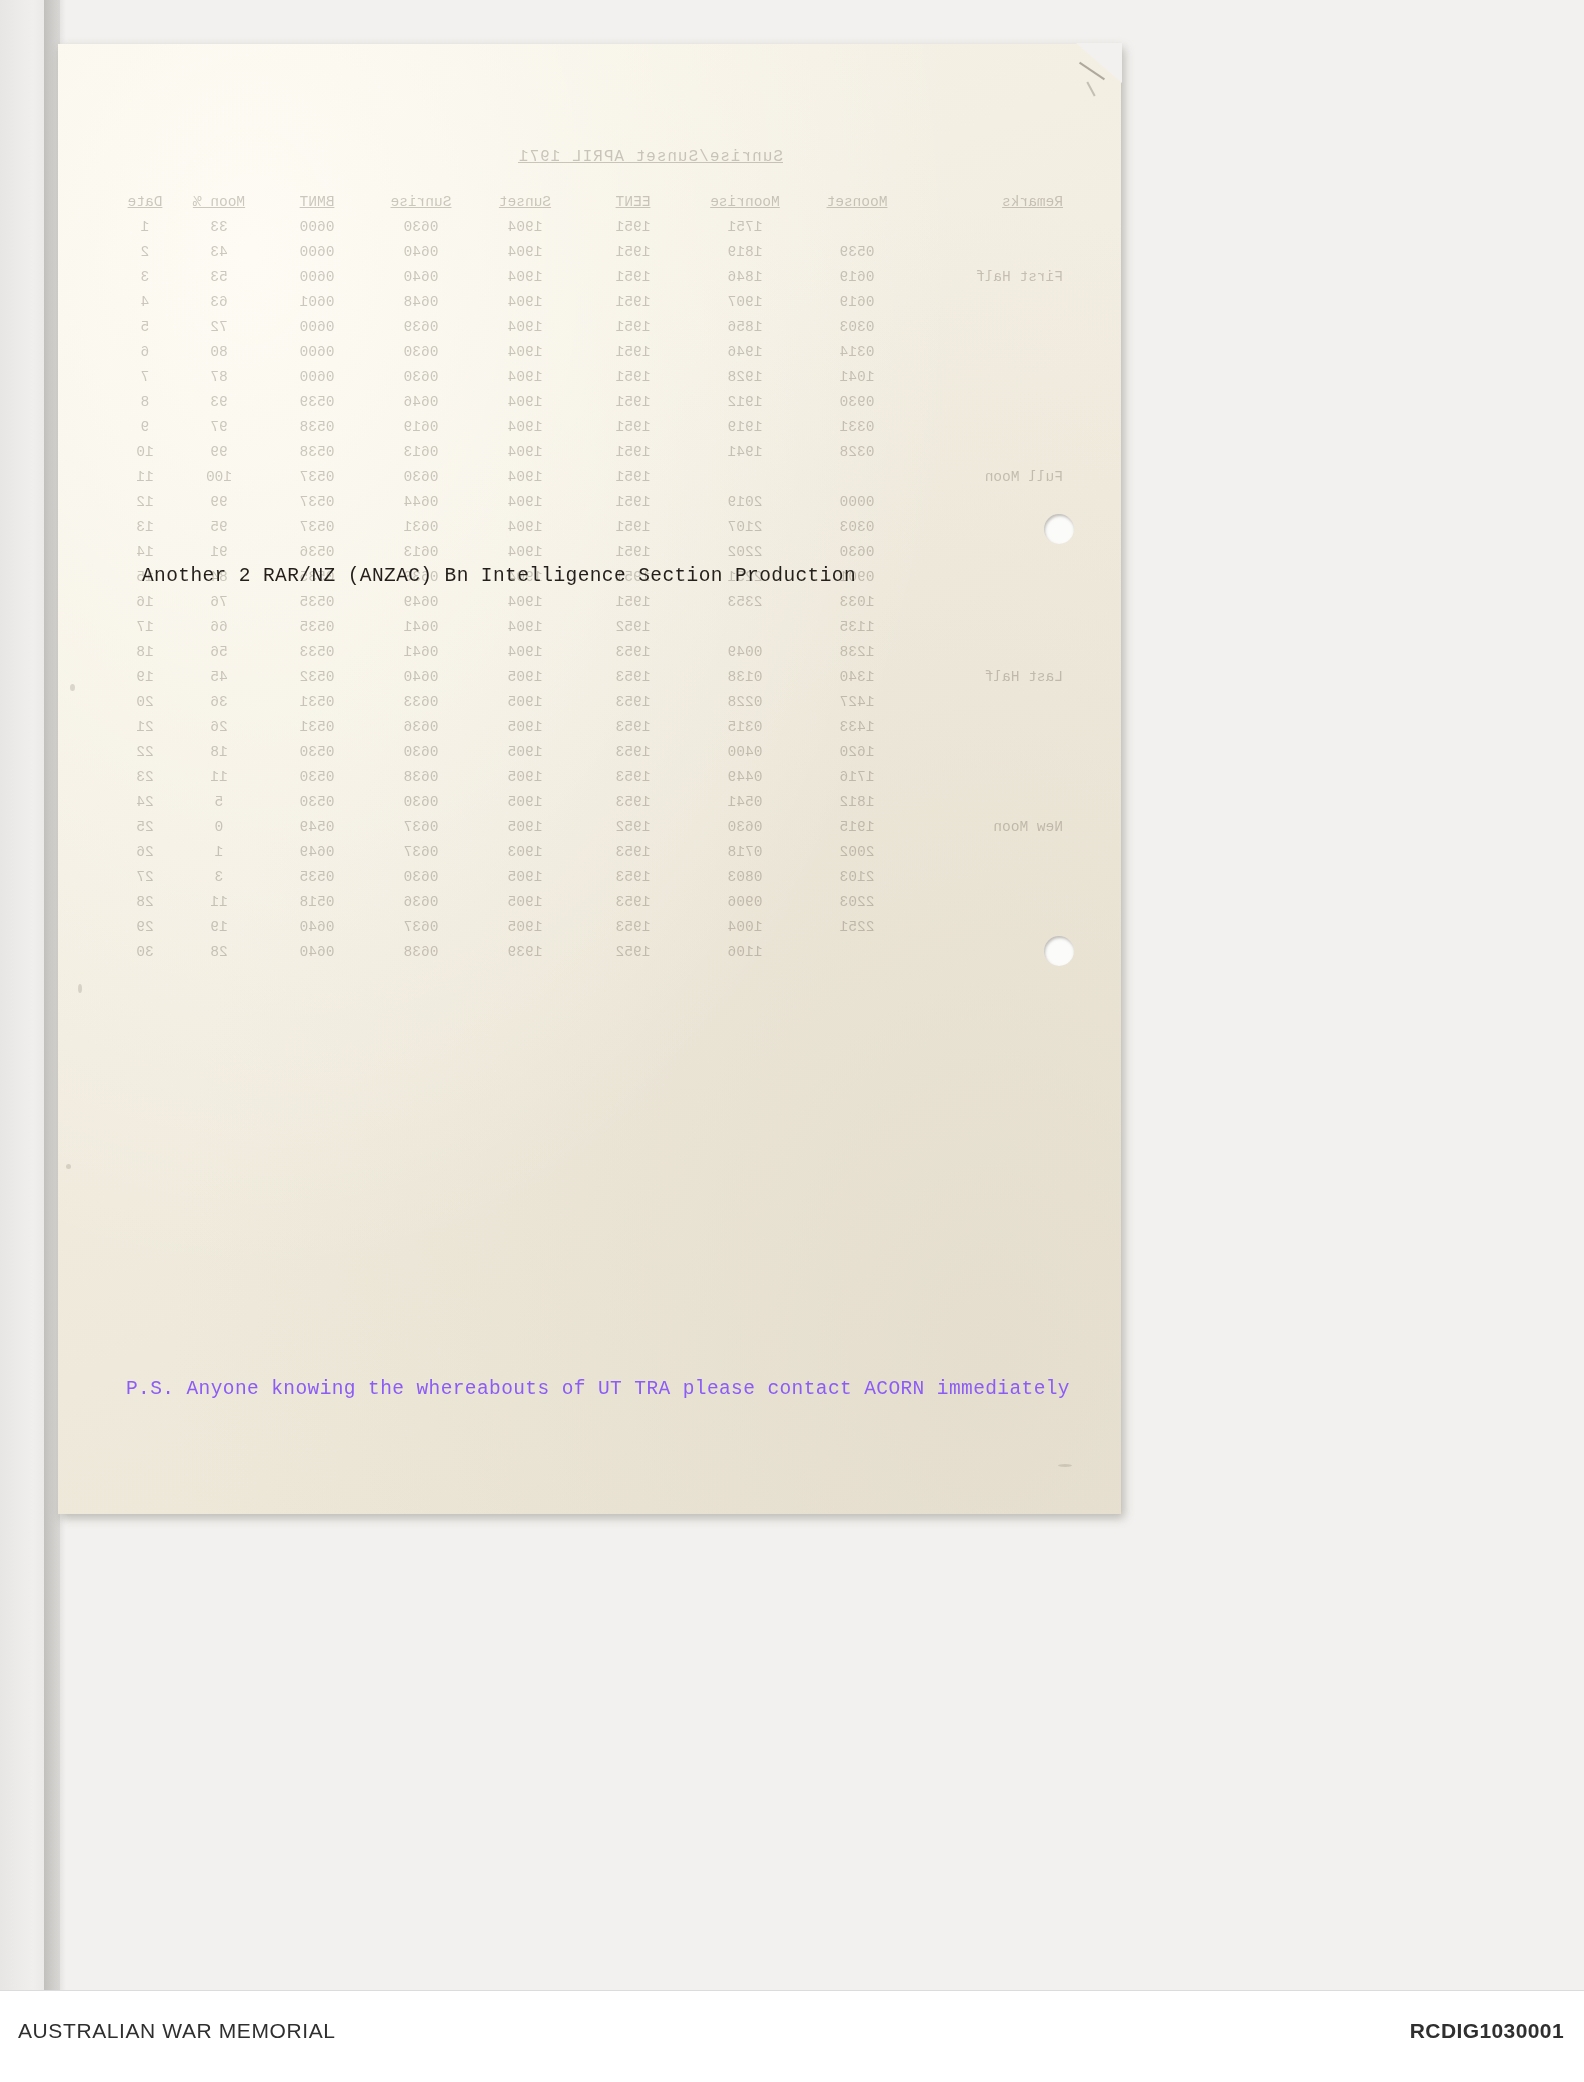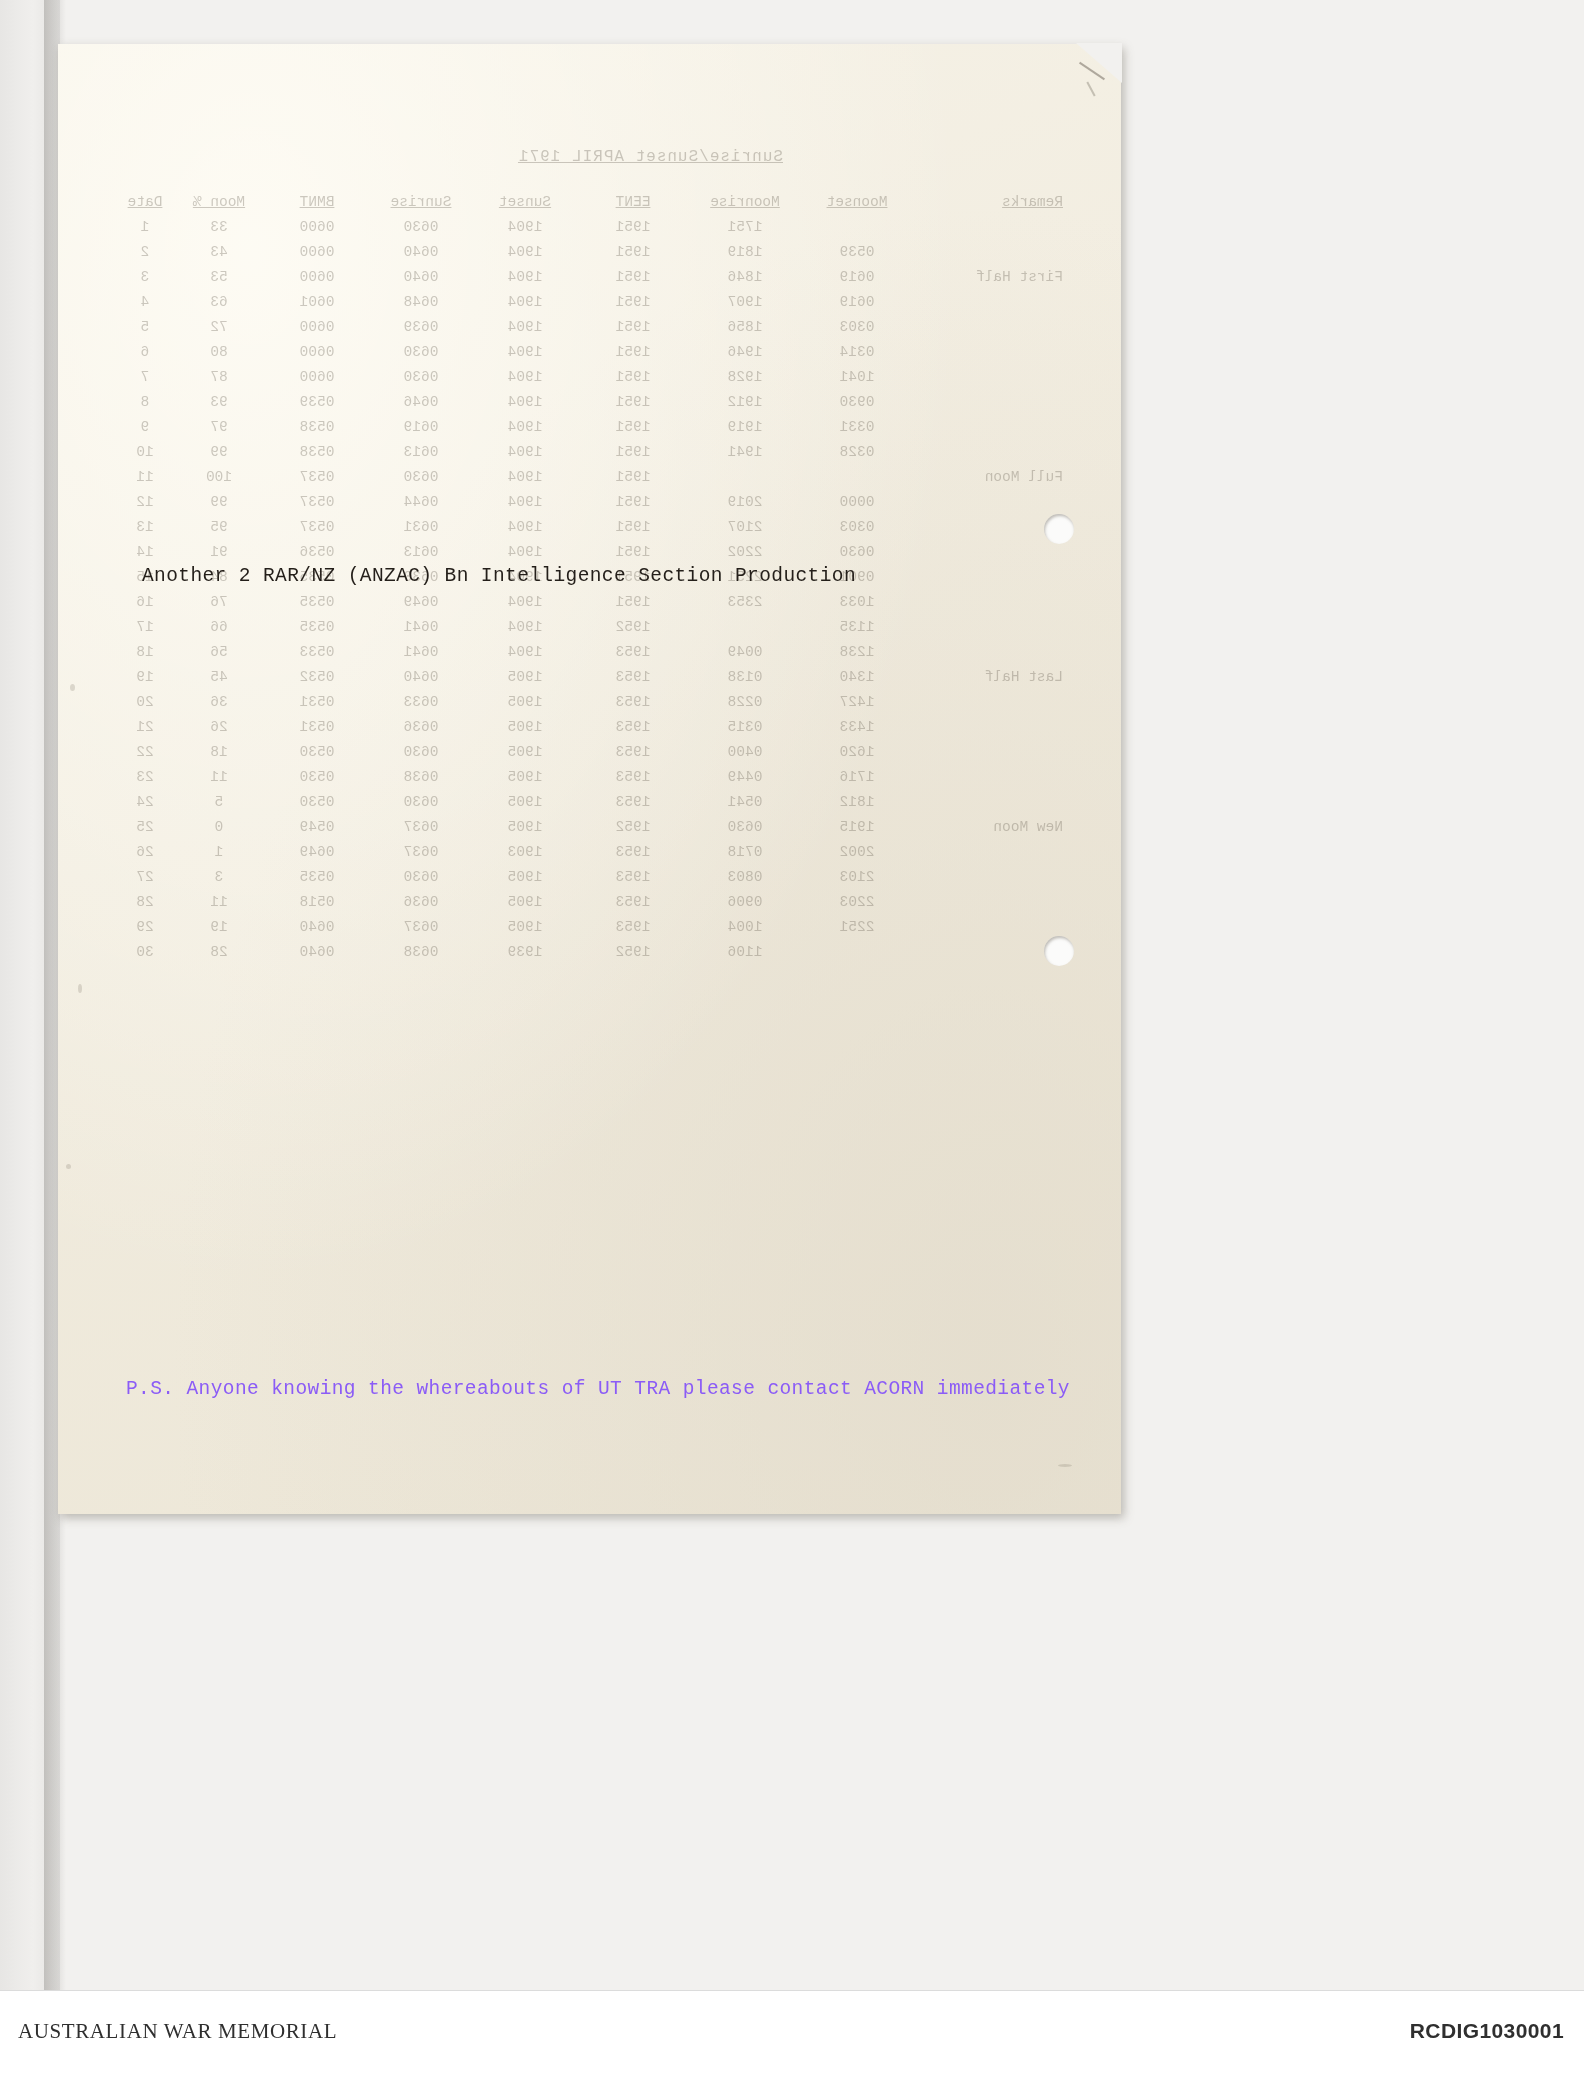--- a/index.html
+++ b/index.html
@@ -171,21 +171,21 @@
     height: 92px;
     background: #ffffff;
     border-top: 1px solid #dcdcdc;
   }
   #footer-left {
     position: absolute;
     left: 18px; top: 28px;
     font-size: 21px;
     letter-spacing: 0.6px;
     color: #2f2f2f;
-    font-family: Liberation Serif, serif;
+    font-family: Liberation Sans, sans-serif;
   }
   #footer-right {
     position: absolute;
     right: 20px; top: 28px;
     font-size: 21px;
     letter-spacing: 0.4px;
     color: #2f2f2f;
     font-family: "Liberation Sans", sans-serif;
     font-weight: bold;
   }

